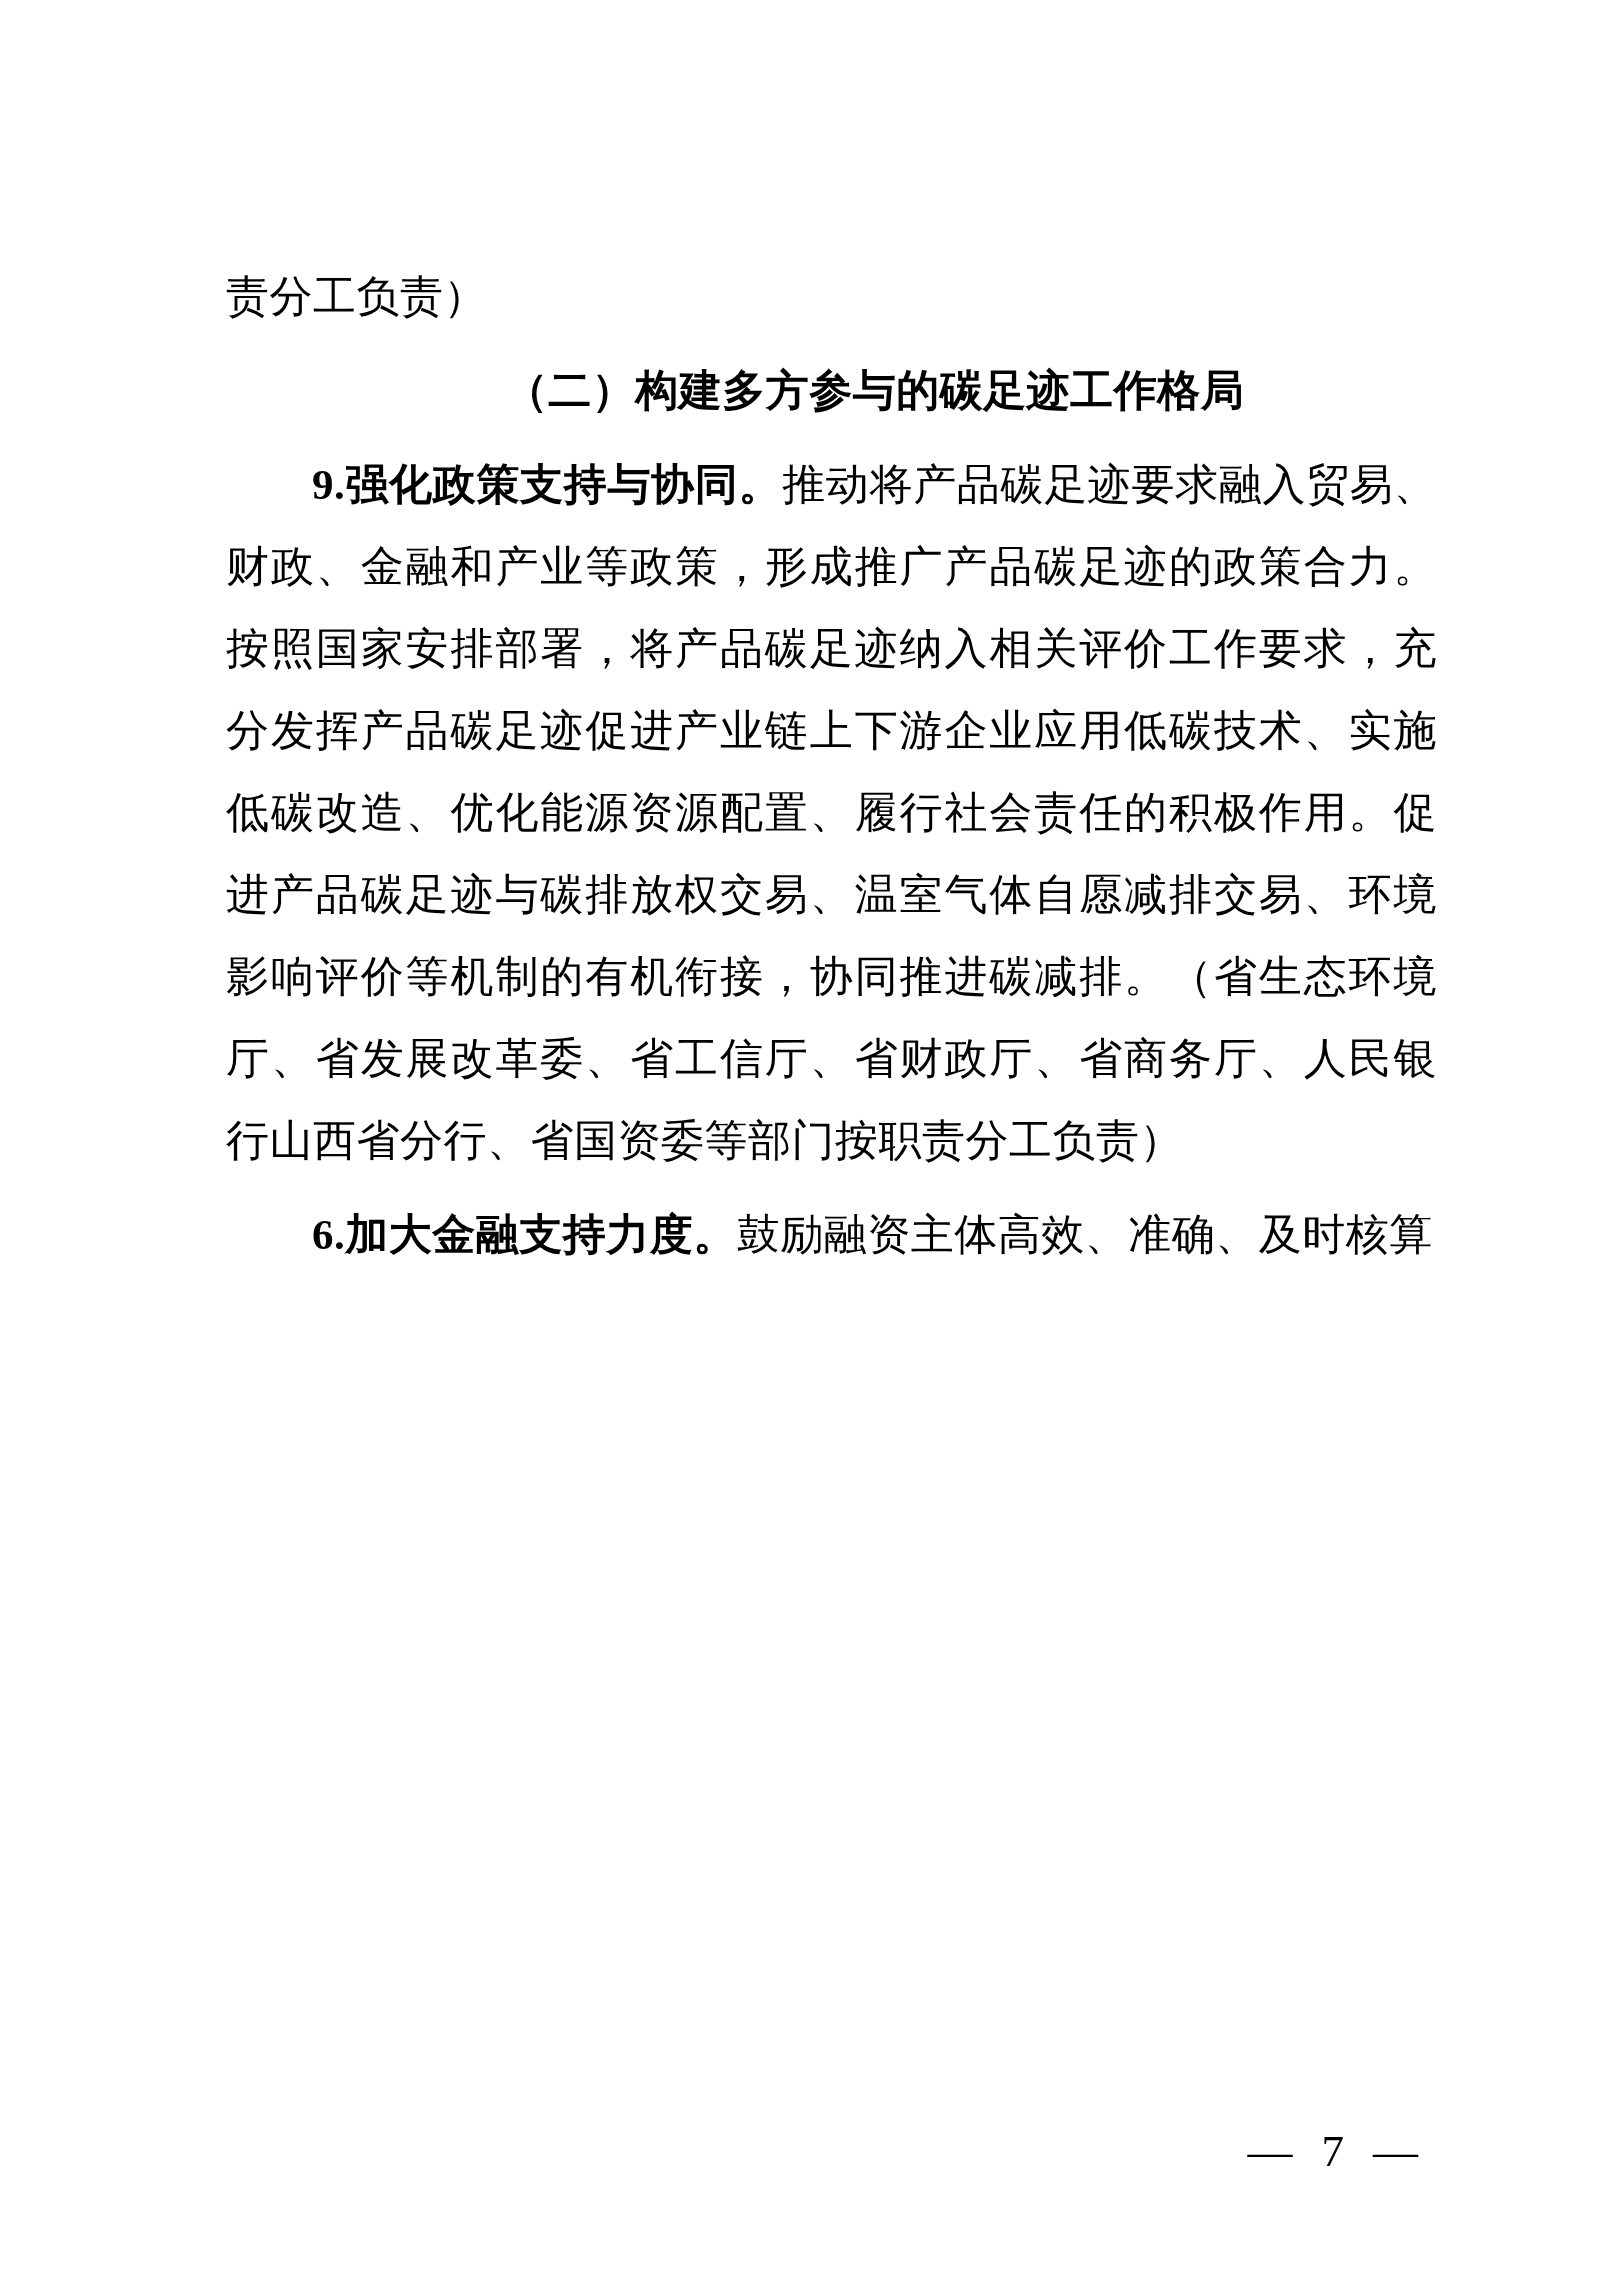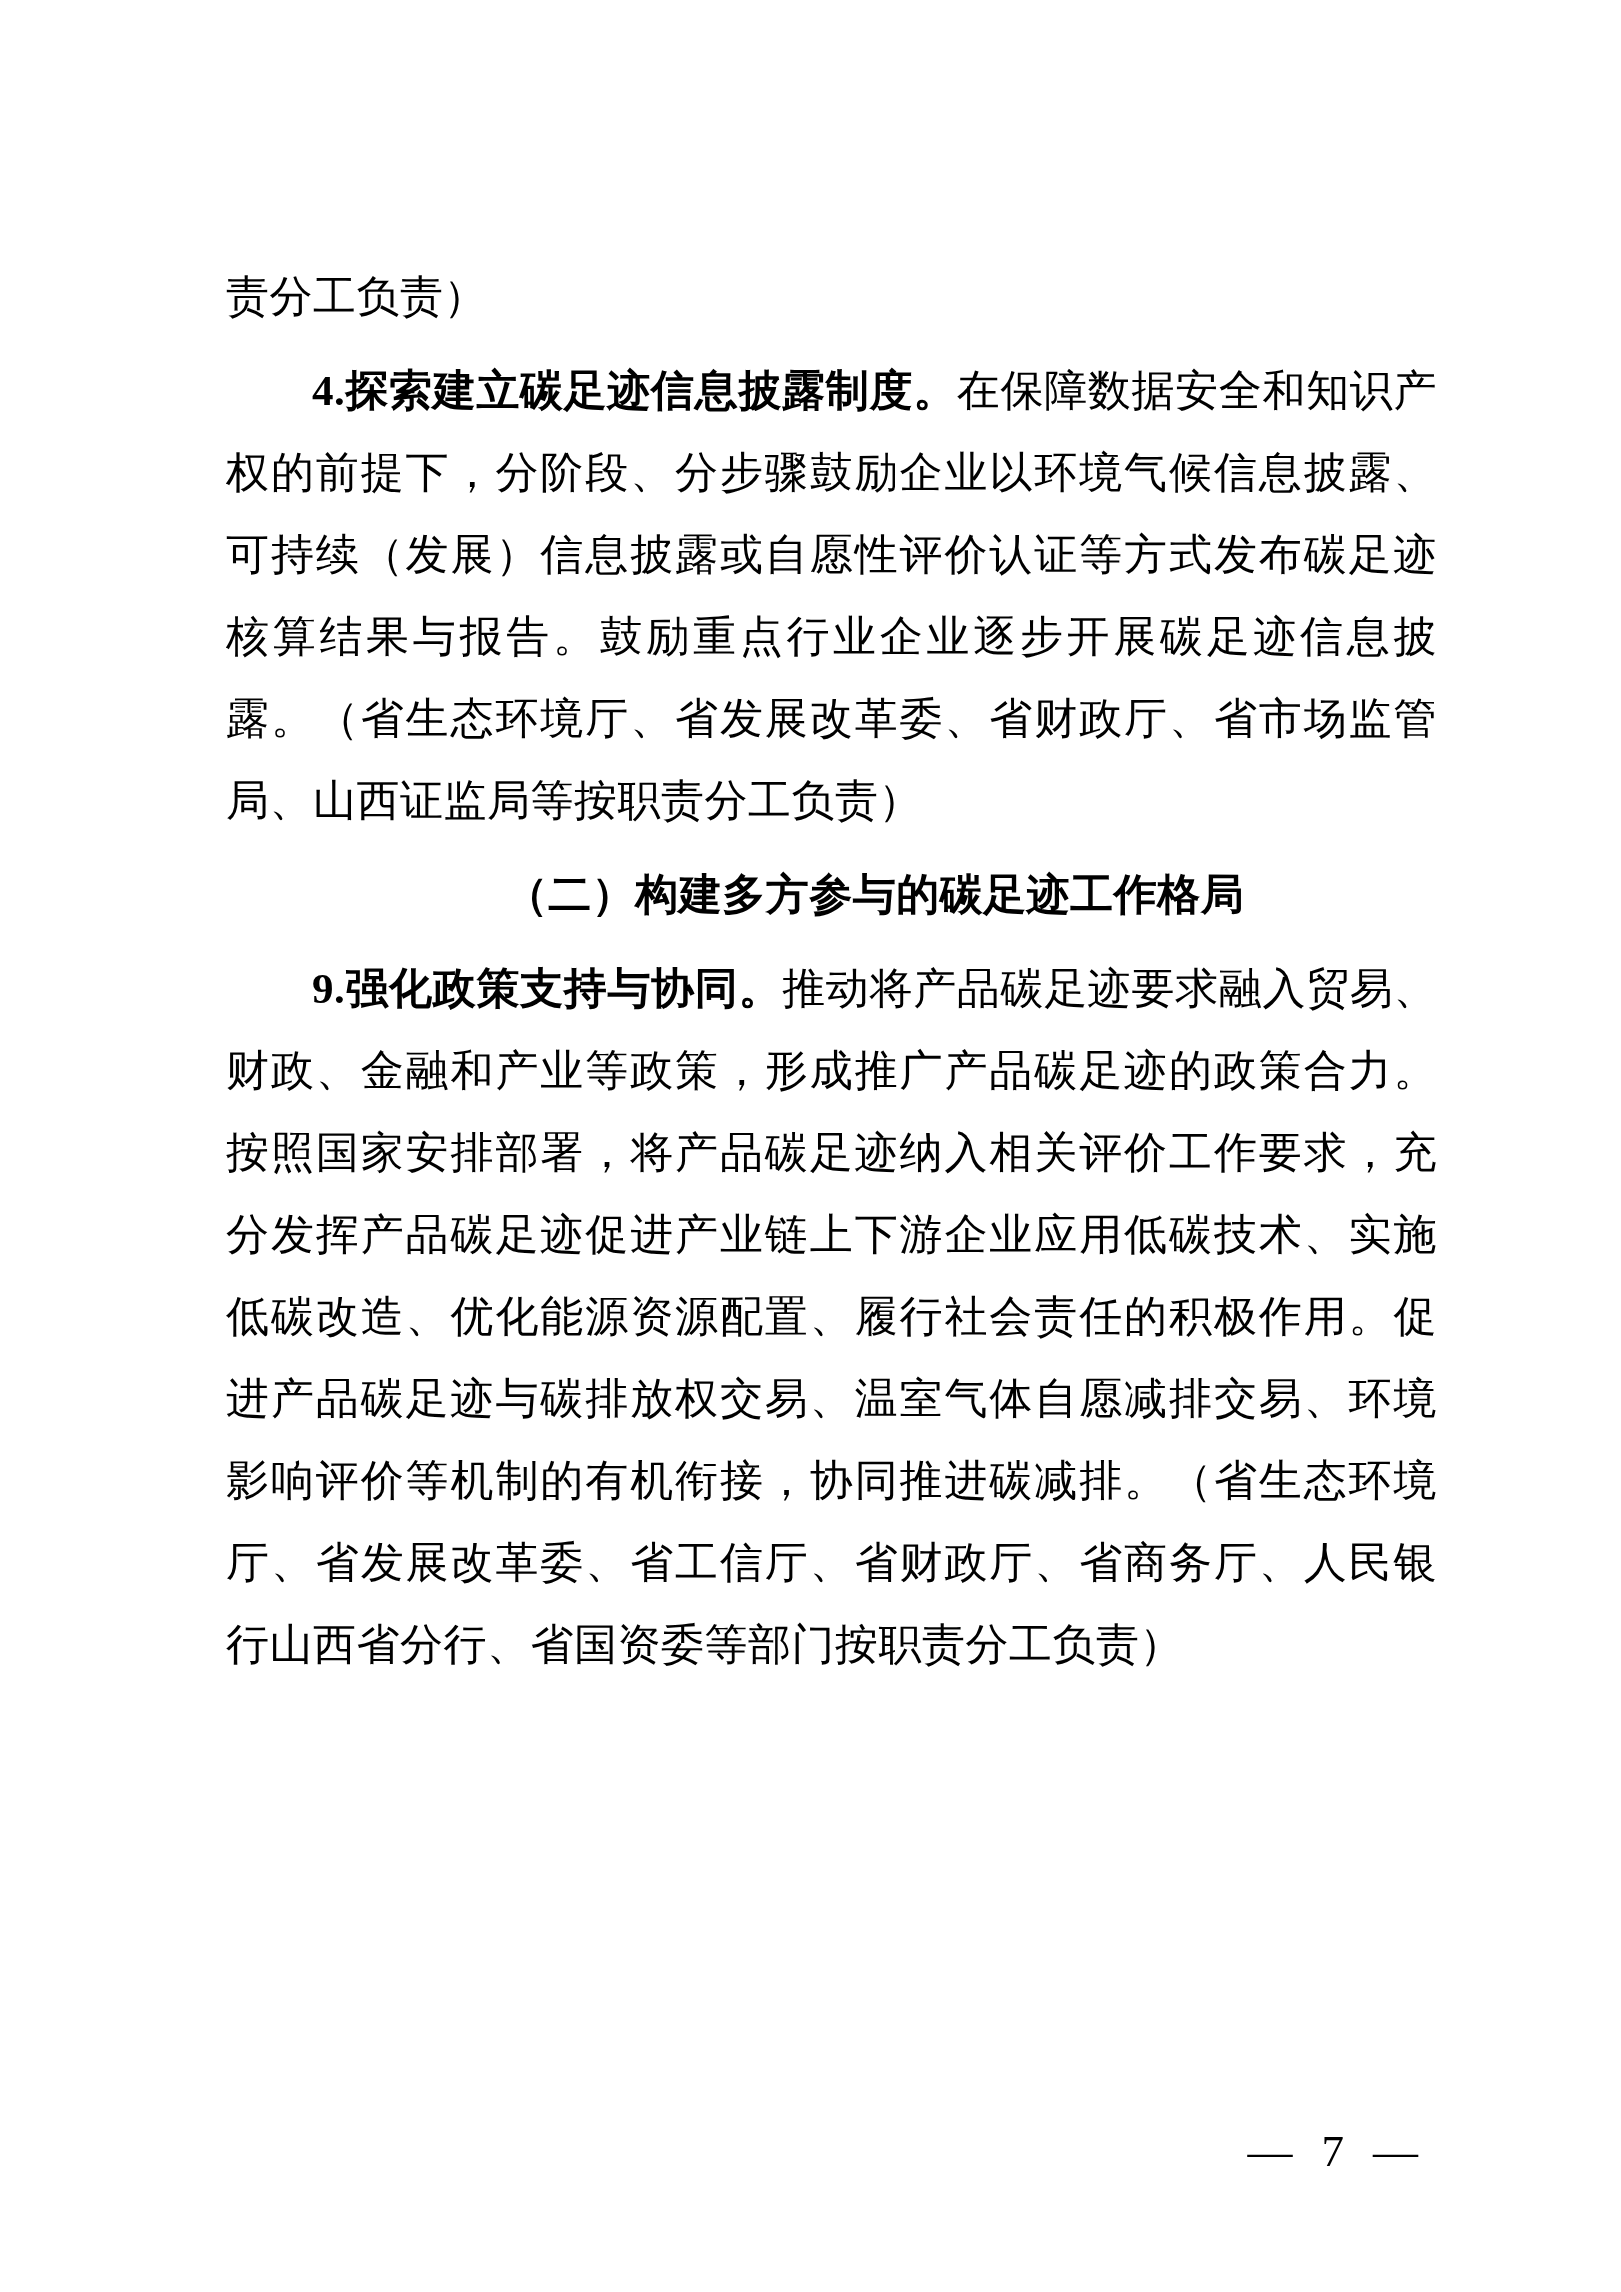--- a/index.html
+++ b/index.html
@@ -64,26 +64,26 @@
 </head>
 <body>
 
 <div class="page">
 
   <div class="content">
 
     <p class="continuation">责分工负责）</p>
 
 
-    <p class="para"><span class="lead">4.探索建立碳足迹信息披露制度。</span><span>在保障数据安全和知识产权的前提下，分阶段、分步骤鼓励企业以环境气候信息披露、可持续（发展）信息披露或自愿性评价认证等方式发布碳足迹核算结果与报告。鼓励重点行业企业逐步开展碳足迹信息披露。（省生态环境厅、省发展改革委、省财政厅、省市场监管局、山西证监局等按职责分工负责）</span></p>
 
     <p class="heading">（二）构建多方参与的碳足迹工作格局</p>
 
     <p class="para"><span class="lead">9.强化政策支持与协同。</span><span>推动将产品碳足迹要求融入贸易、财政、金融和产业等政策，形成推广产品碳足迹的政策合力。按照国家安排部署，将产品碳足迹纳入相关评价工作要求，充分发挥产品碳足迹促进产业链上下游企业应用低碳技术、实施低碳改造、优化能源资源配置、履行社会责任的积极作用。促进产品碳足迹与碳排放权交易、温室气体自愿减排交易、环境影响评价等机制的有机衔接，协同推进碳减排。（省生态环境厅、省发展改革委、省工信厅、省财政厅、省商务厅、人民银行山西省分行、省国资委等部门按职责分工负责）</span></p>
 
+    <p class="para"><span class="lead">6.加大金融支持力度。</span><span>鼓励融资主体高效、准确、及时核算</span></p>
 
   </div>
 
   <div class="footer">
     <span class="dash">—</span>
     <span>7</span>
     <span class="dash">—</span>
   </div>
 
 </div>

